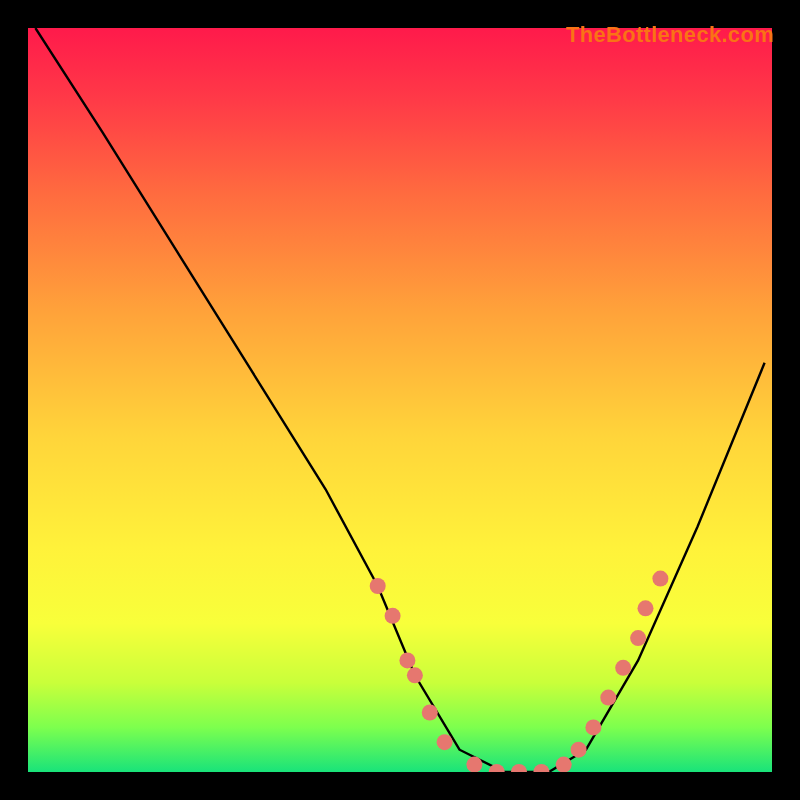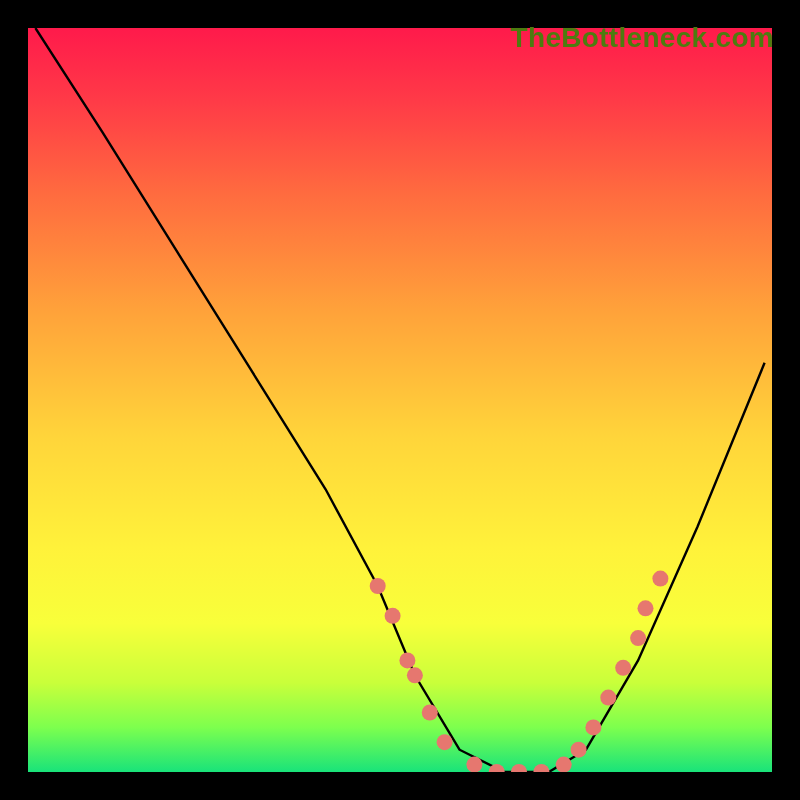--- a/index.html
+++ b/index.html
@@ -1,19 +1,19 @@
 <!DOCTYPE html>
 <html><head>
 <meta charset="utf-8">
 <style>
 html,body{margin:0;padding:0;width:800px;height:800px;background:#000;overflow:hidden;font-family:Arial,Helvetica,sans-serif}
 .frame{position:absolute;left:20px;top:20px;width:760px;height:760px;background:#000}
 .plot{position:absolute;left:8px;top:8px;width:744px;height:744px;background:linear-gradient(to bottom,#ff1a4b 0%,#ff3b47 10%,#ff6a3f 22%,#ffa23a 38%,#ffd53a 55%,#fff23a 70%,#f8ff3a 80%,#c9ff3a 88%,#7dff4e 94%,#19e37a 100%)}
 svg.curve{position:absolute;left:0;top:0}
-.watermark{position:absolute;right:6px;top:2px;color:#4d7c0f;font-size:28px;font-weight:600;letter-spacing:.3px}
+.watermark{position:absolute;right:6px;top:2px;color:#f97316;font-size:22px;font-weight:600;letter-spacing:.3px}
 </style>
 </head>
 <body>
 
 <div class="frame">
   <div class="plot">
     <svg class="curve" width="744" height="744" viewBox="0 0 744 744">
       <g>
           <path d="M7.4 0.0 L74.4 104.2 L148.8 223.2 L223.2 342.2 L297.6 461.3 L349.7 558.0 L386.9 647.3 L431.5 721.7 L476.2 744.0 L520.8 744.0 L558.0 721.7 L610.1 632.4 L669.6 498.5 L736.6 334.8" fill="none" stroke="#000" stroke-width="2.4"></path>
         </g>

